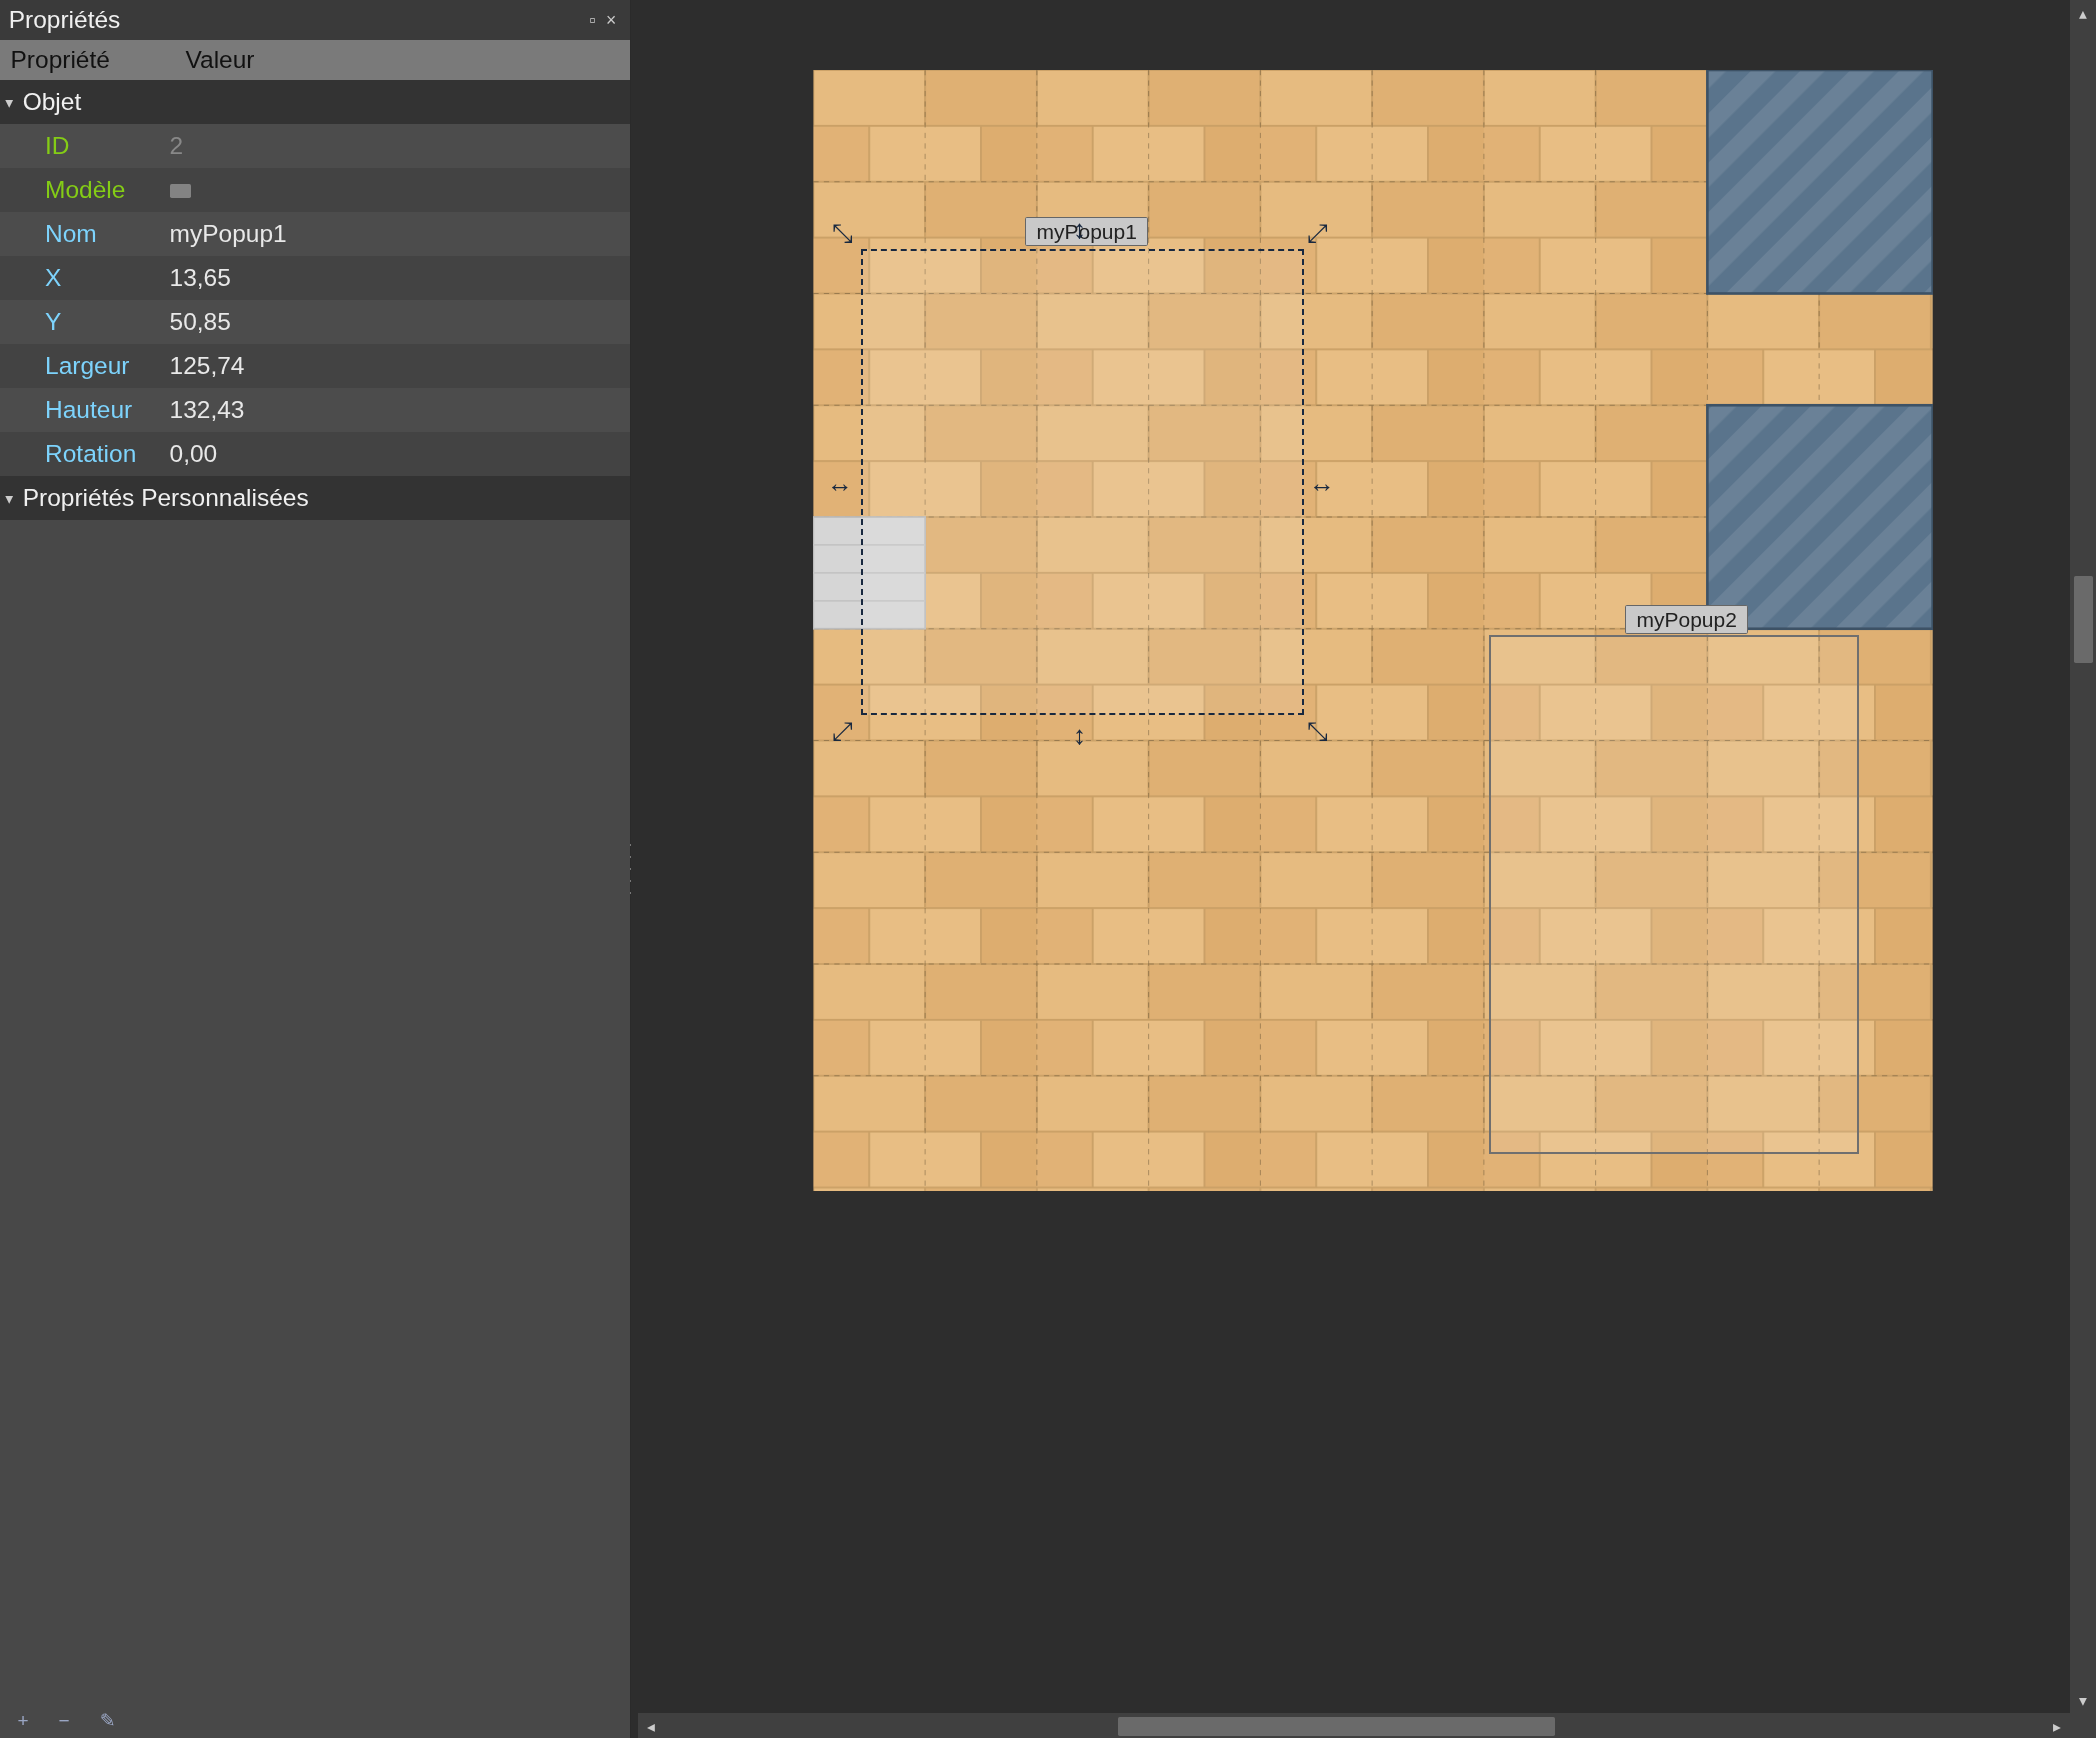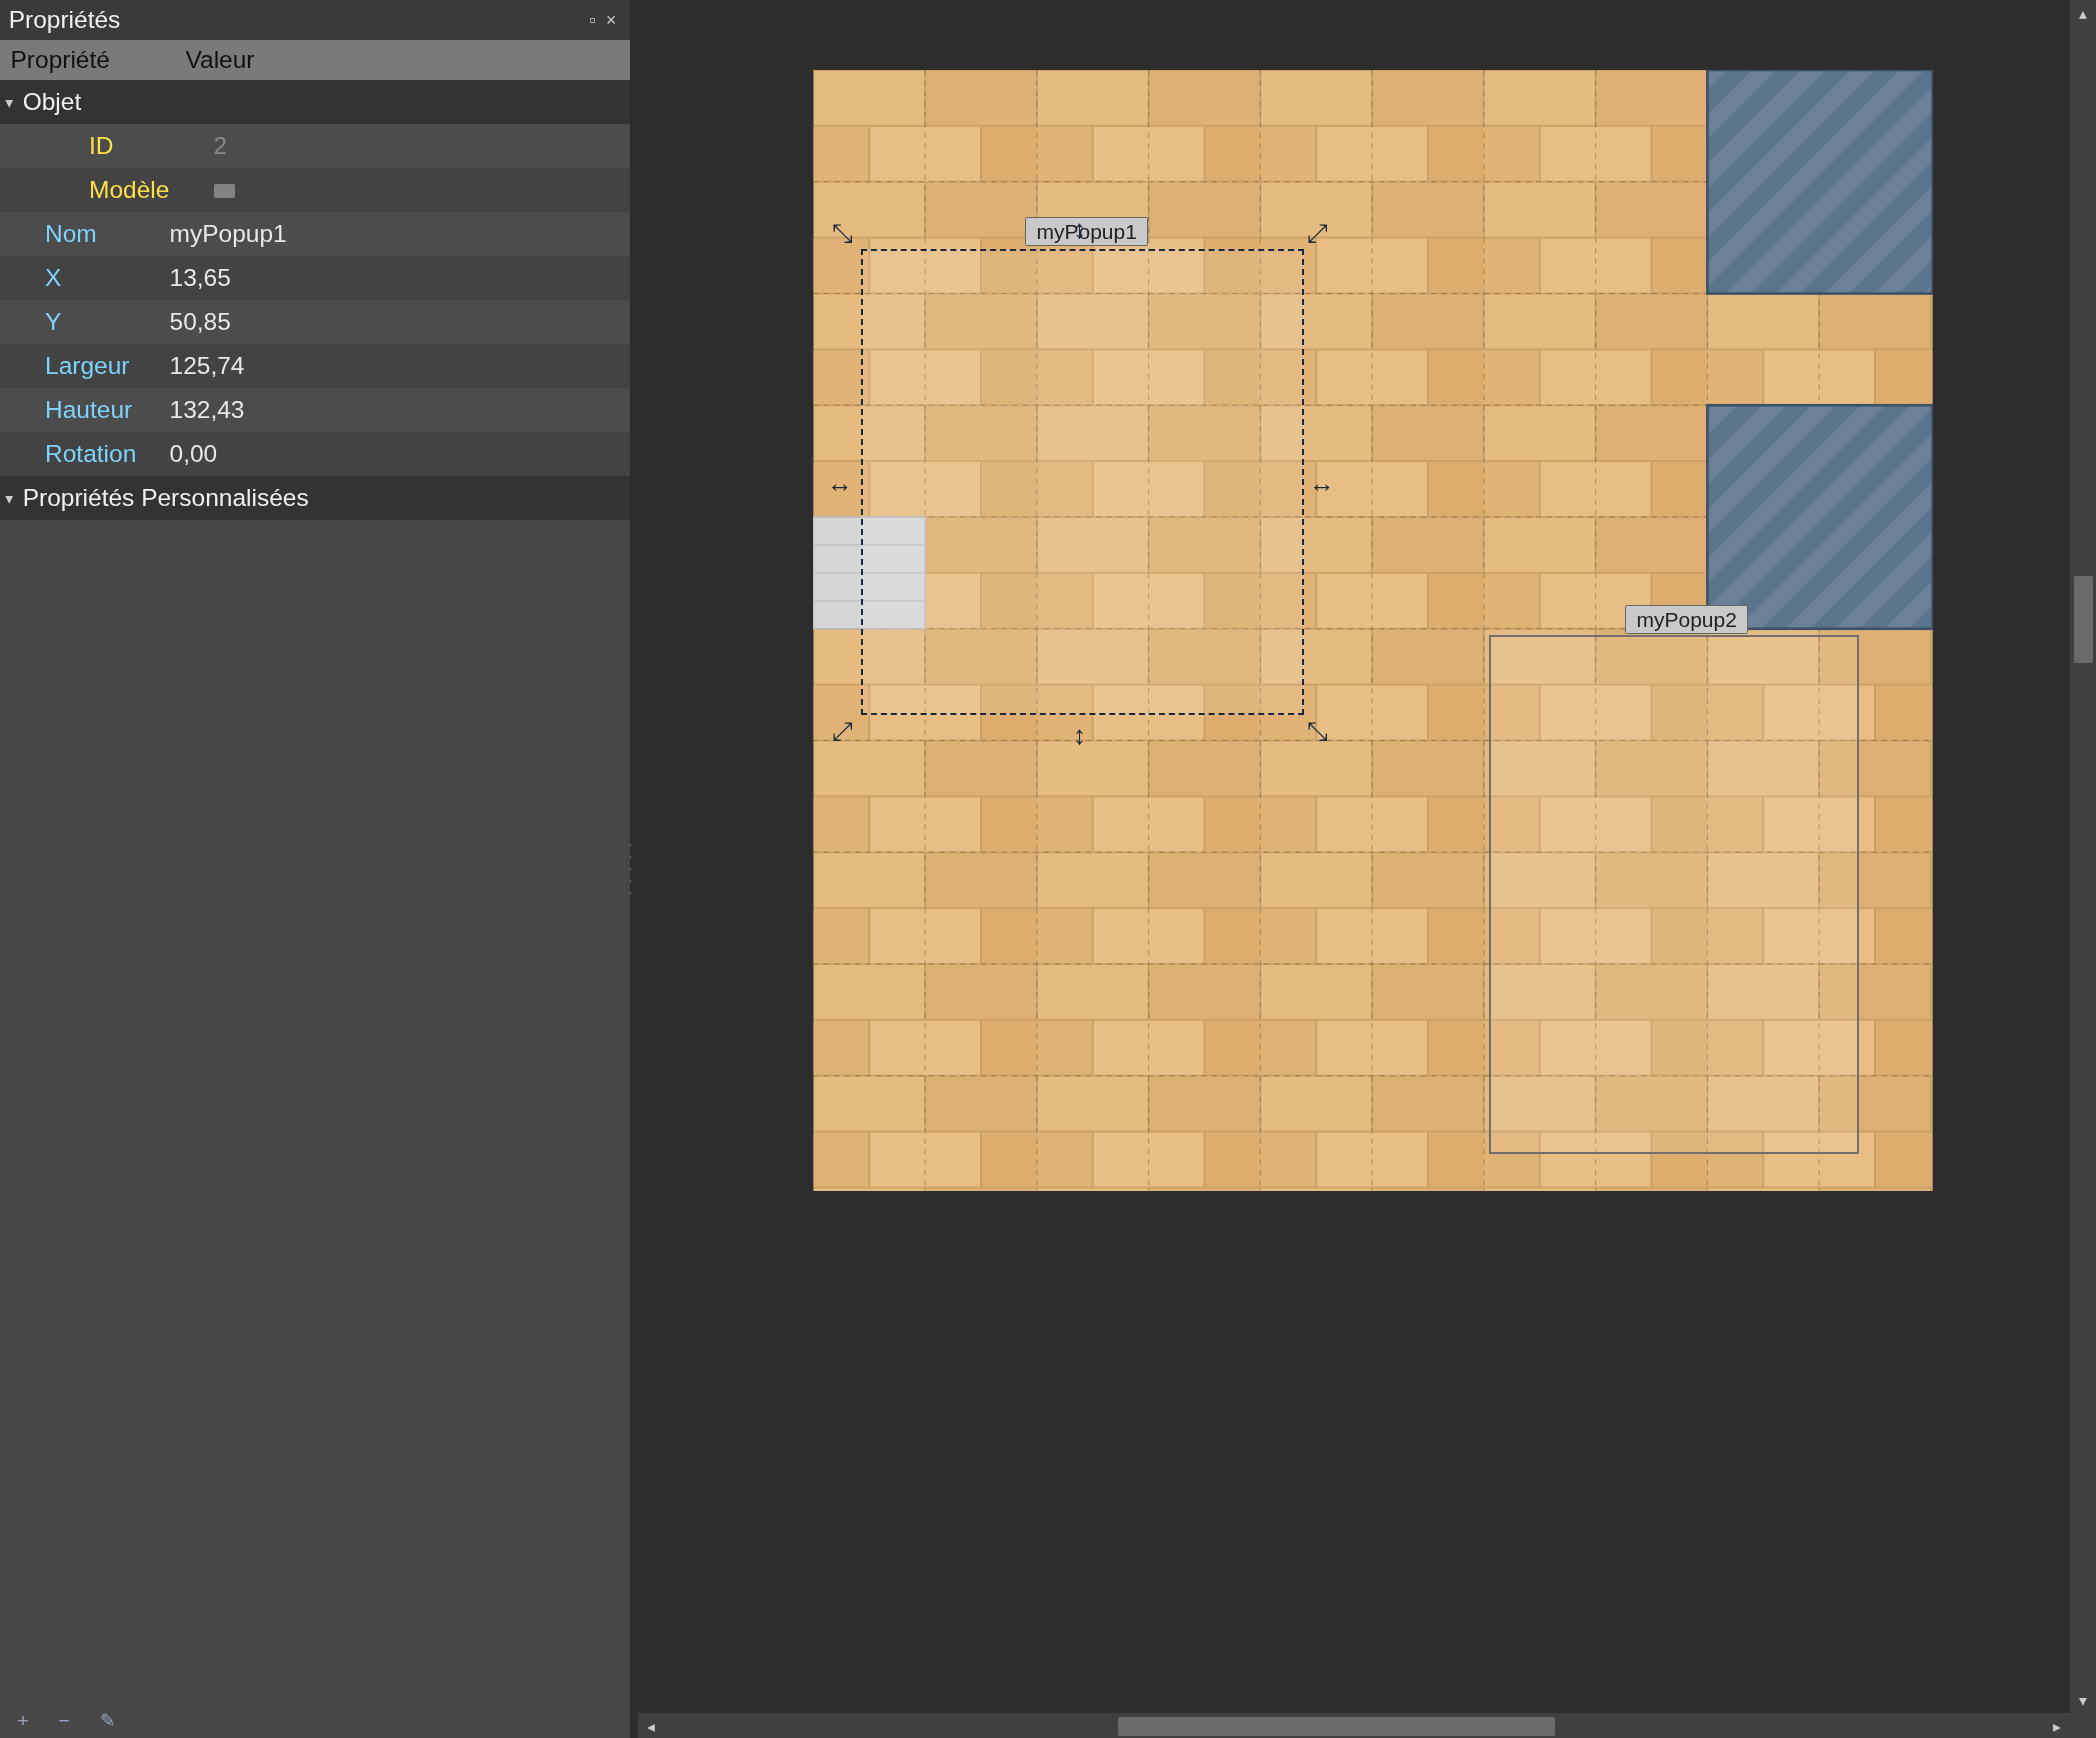--- a/index.html
+++ b/index.html
@@ -60,21 +60,21 @@
     align-items: center;
     font-size: 24.5px;
   }
   .prop-row.odd  { background: #434343; }
   .prop-row.even { background: #4c4c4c; }
   .prop-row .label {
     width: 166px;
     padding-left: 45px;
     color: #7dd3fc;
   }
-  .prop-row .label.dim { color: #fde047; margin-left: 44px; }
+  .prop-row .label.dim { color: #84cc16; }
   .prop-row .value {
     flex: 1;
     padding-left: 3.5px;
     color: #e8e8e8;
   }
   .prop-row .value.dim { color: #888; }
 
   .checkbox {
     width: 23px; height: 23px;
     border: 1.7px solid #222;

